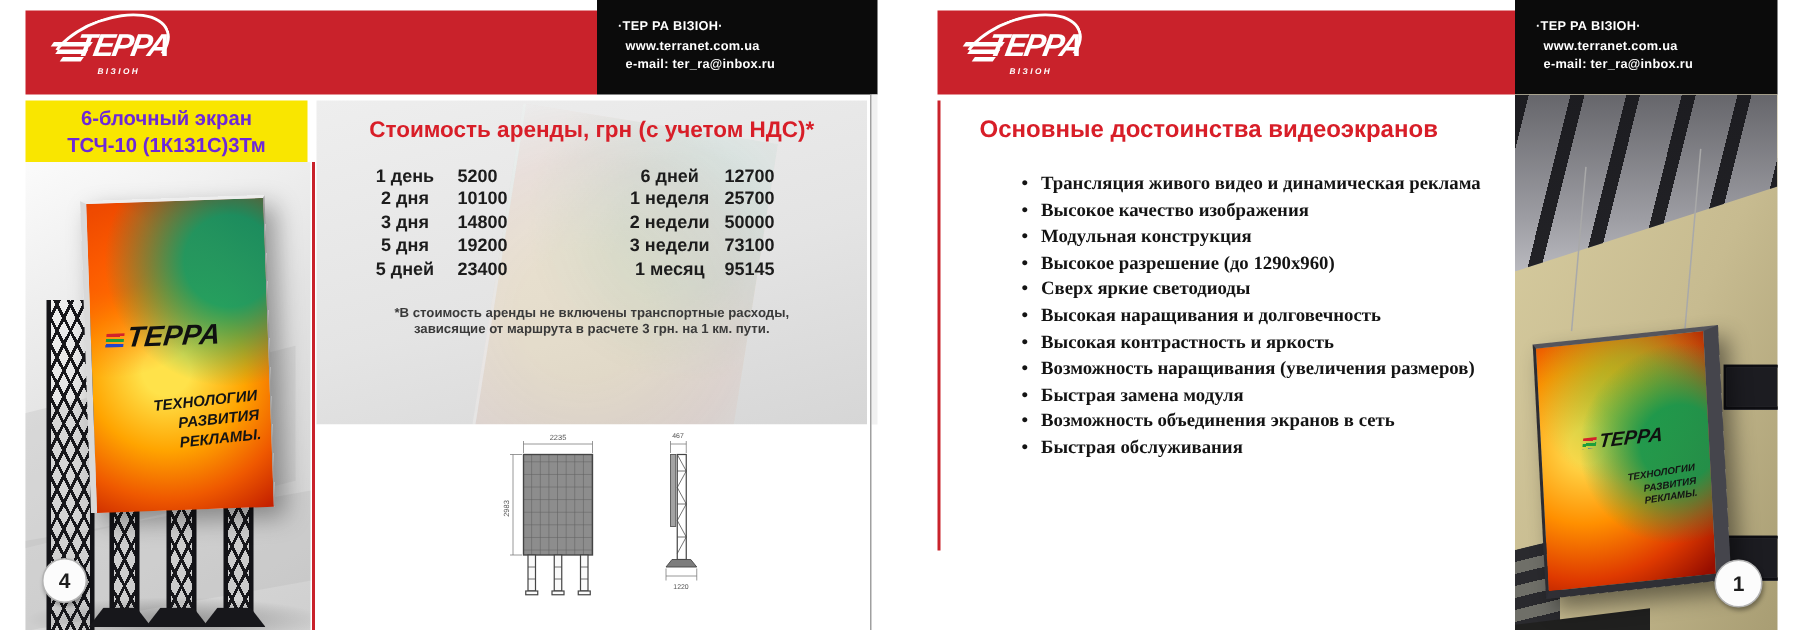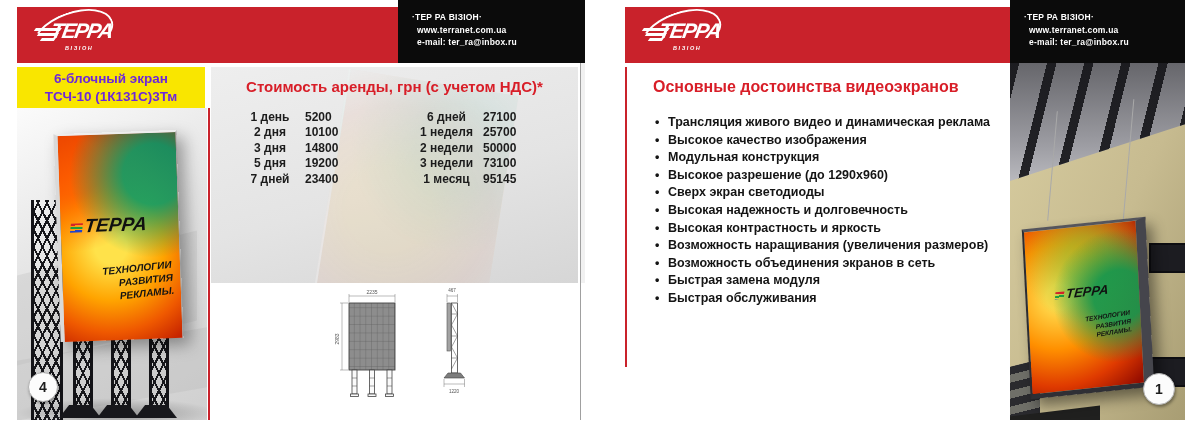--- a/index.html
+++ b/index.html
@@ -180,47 +180,51 @@
         </div>
       <div class="row">
           <span class="term">3 дня</span>
           <span class="price">14800</span>
         </div>
       <div class="row">
           <span class="term">5 дня</span>
           <span class="price">19200</span>
         </div>
       <div class="row">
-          <span class="term">7 дней</span>
+          <span class="term">5 дней</span>
           <span class="price">23400</span>
         </div>
     </div>
     <div class="abs price-col pc2">
       <div class="row">
           <span class="term">6 дней</span>
-          <span class="price">27100</span>
+          <span class="price">12700</span>
         </div>
       <div class="row">
           <span class="term">1 неделя</span>
           <span class="price">25700</span>
         </div>
       <div class="row">
           <span class="term">2 недели</span>
           <span class="price">50000</span>
         </div>
       <div class="row">
           <span class="term">3 недели</span>
           <span class="price">73100</span>
         </div>
       <div class="row">
           <span class="term">1 месяц</span>
           <span class="price">95145</span>
         </div>
     </div>
 
+    <div class="abs price-note">
+      <div>*В стоимость аренды не включены транспортные расходы,</div>
+      <div>зависящие от маршрута в расчете 3 грн. на 1 км. пути.</div>
+    </div>
   </div>
   <div class="abs edge-strip" style="left:581px;top:63px;width:4px;height:220px;"></div>
   <div class="abs edge-line" style="left:580px;top:63px;width:1px;height:357px;"></div>
 
   <div class="abs draw-area" style="left:211px;top:283px;width:367px;height:140px;">
     <svg width="367" height="140" viewBox="0 0 367 140">
       <defs>
         <pattern id="gridp" width="5.75" height="8.4" patternUnits="userSpaceOnUse">
           <rect width="5.75" height="8.4" fill="#8d8d8d"></rect>
           <path d="M5.75 0 V8.4 M0 8.4 H5.75" stroke="#5e5e5e" stroke-width="0.7" fill="none"></path>
@@ -275,31 +279,31 @@
     <div class="contact">
       <div class="c1">·ТЕР РА ВІЗІОН·</div>
       <div class="c2">www.terranet.com.ua</div>
       <div class="c3">e-mail: ter_ra@inbox.ru</div>
     </div>
   </div>
 
   <div class="abs red-divider" style="left:625px;top:67px;width:2px;height:300px;"></div>
   <div class="abs adv-title" style="left:653px;top:78px;text-align:right;">Основные достоинства видеоэкранов</div>
 
-  <ul class="abs adv-list" style="left:655px;top:114px;">
+  <ul class="abs adv-list" style="left:681px;top:114px;font-family:Liberation Serif, serif;">
     <li>Трансляция живого видео и динамическая реклама</li>
     <li>Высокое качество изображения</li>
     <li>Модульная конструкция</li>
     <li>Высокое разрешение (до 1290х960)</li>
-    <li>Сверх экран светодиоды</li>
-    <li>Высокая надежность и долговечность</li>
+    <li>Сверх яркие светодиоды</li>
+    <li>Высокая наращивания и долговечность</li>
     <li>Высокая контрастность и яркость</li>
     <li>Возможность наращивания (увеличения размеров)</li>
+    <li>Быстрая замена модуля</li>
     <li>Возможность объединения экранов в сеть</li>
-    <li>Быстрая замена модуля</li>
     <li>Быстрая обслуживания</li>
   </ul>
 
   <div class="abs photo" style="left:1010px;top:63px;width:175px;height:357px;">
     <div class="abs bracket" style="top:180px;"></div>
     <div class="abs bracket" style="top:294px;"></div>
     <div class="abs photo-ceiling"></div>
     <div class="abs photo-beams"></div>
     <div class="abs wire" style="left:42px;top:48px;height:110px;"></div>
     <div class="abs wire" style="left:118px;top:36px;height:122px;"></div>

